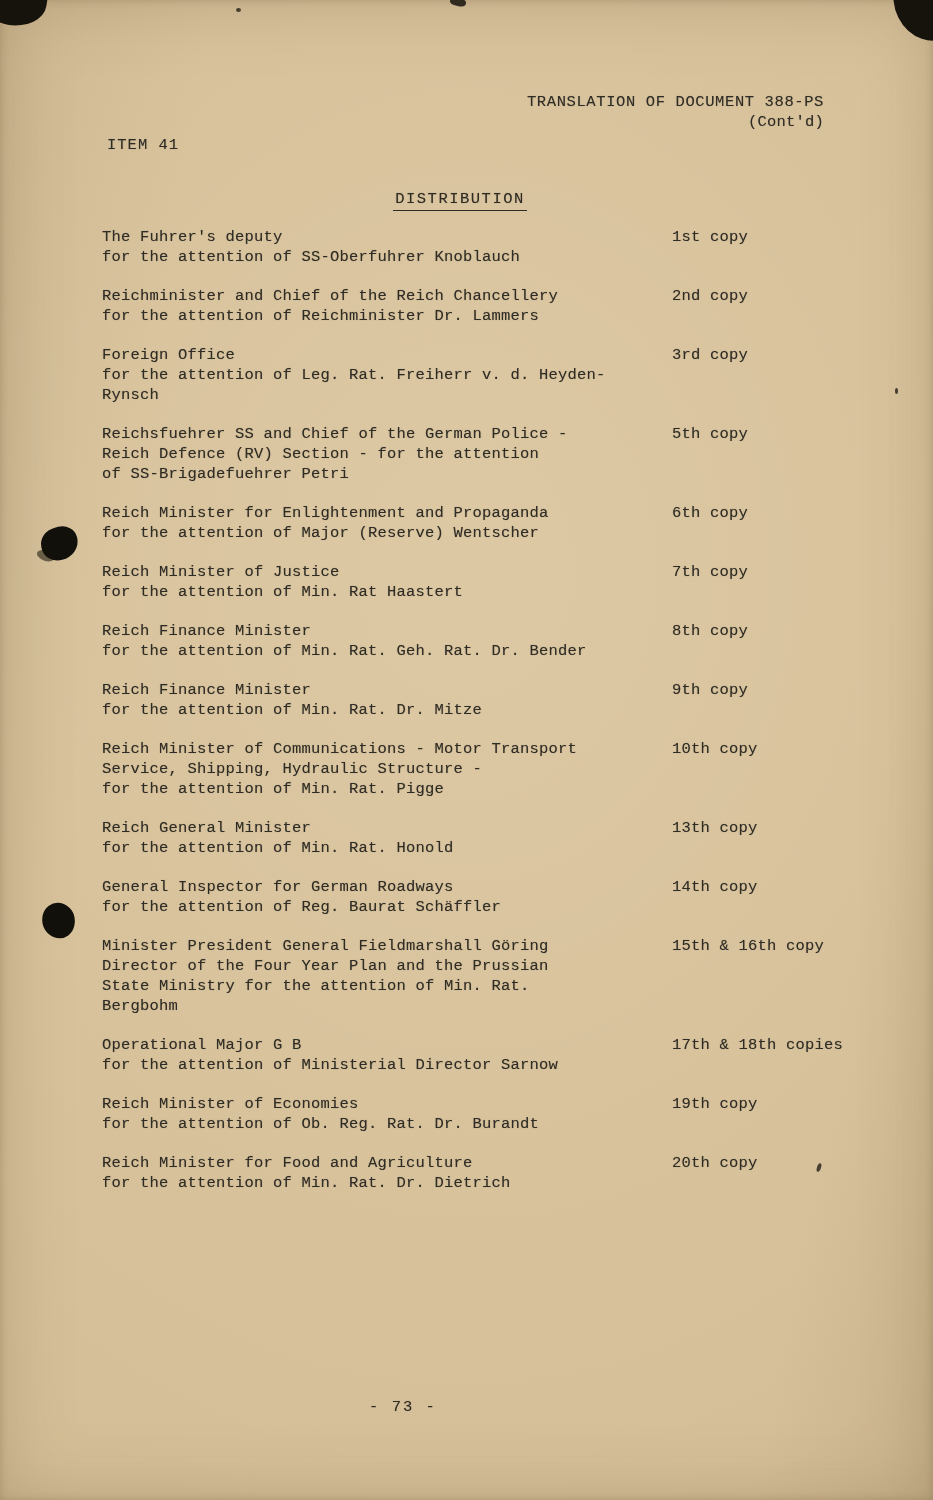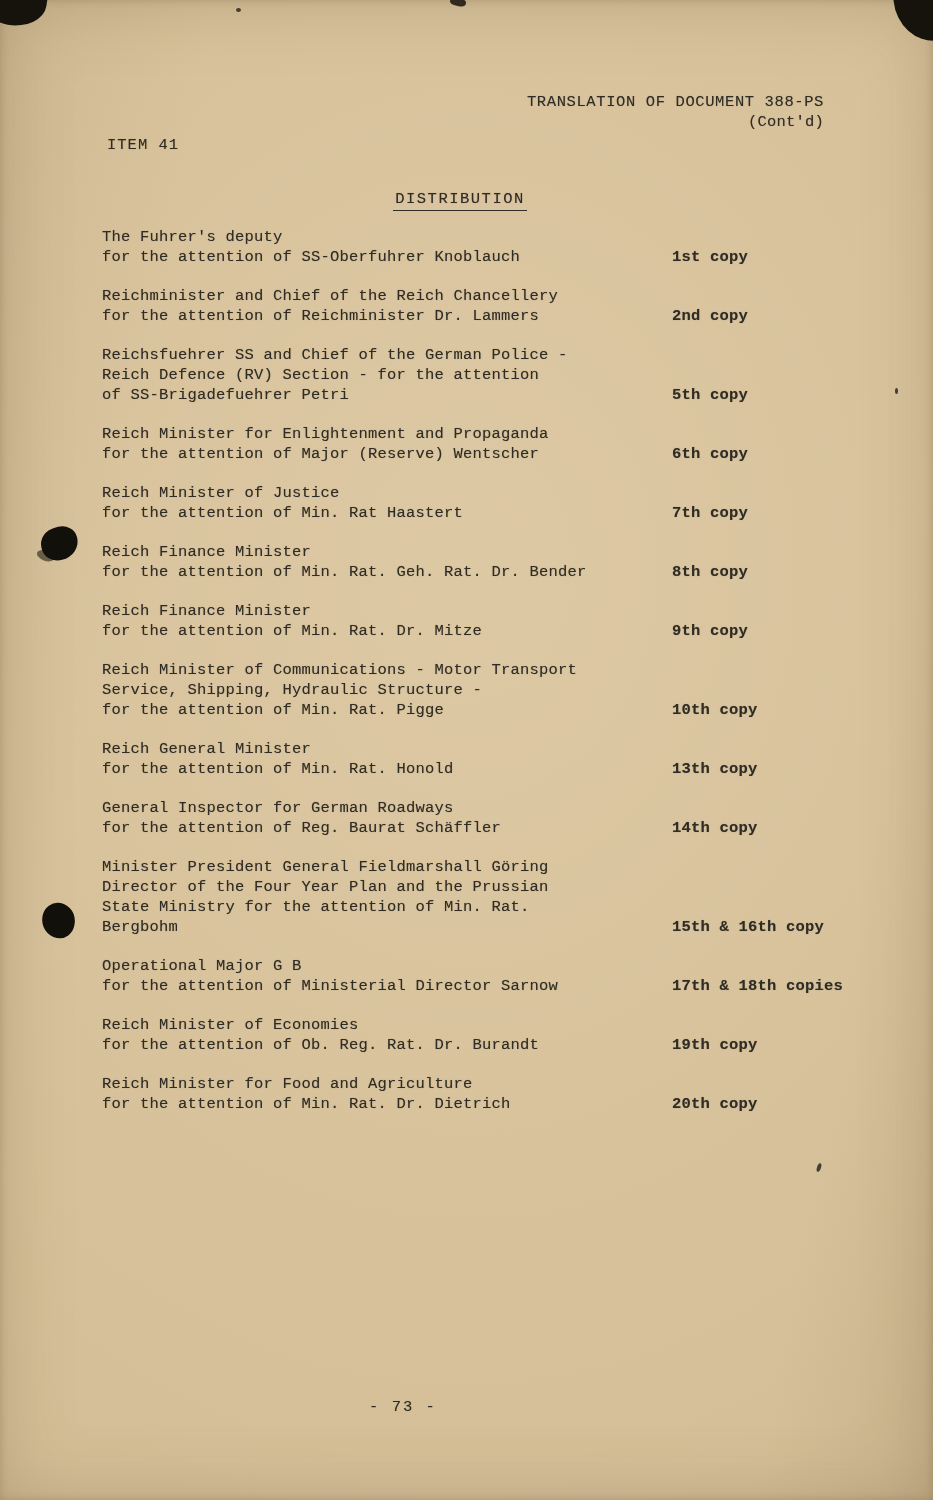--- a/index.html
+++ b/index.html
@@ -56,27 +56,27 @@
     position:absolute;top:189px;left:0;width:920px;text-align:center;
   }
   .doc-title span{
     display:inline-block;border-bottom:1.5px solid var(--ink);
     padding:0 2px 1px 2px;letter-spacing:1.5px;
   }
 
   
   .entries{position:absolute;top:227px;left:102px;width:790px;}
   .entry{
-    display:flex;align-items:flex-end;margin-bottom:19px;
+    display:flex;margin-bottom:19px;
   }
   .entry-text{
     width:570px;flex:0 0 570px;
     white-space:pre-line;
   }
-  .entry-copy{white-space:nowrap;font-weight:bold;}
+  .entry-copy{white-space:nowrap;}
 
   .page-number{
     position:absolute;top:1397px;left:0;width:806px;text-align:center;
     letter-spacing:2px;
   }
 </style>
 </head>
 <body>
 
 <div class="page">
@@ -108,20 +108,26 @@
 for the attention of SS-Oberfuhrer Knoblauch</div>
         <div class="entry-copy">1st copy</div>
       </div>
 
       <div class="entry">
         <div class="entry-text">Reichminister and Chief of the Reich Chancellery
 for the attention of Reichminister Dr. Lammers</div>
         <div class="entry-copy">2nd copy</div>
       </div>
 
+      <div class="entry">
+        <div class="entry-text">Foreign Office
+for the attention of Leg. Rat. Freiherr v. d. Heyden-
+Rynsch</div>
+        <div class="entry-copy">3rd copy</div>
+      </div>
 
 
       <div class="entry">
         <div class="entry-text">Reichsfuehrer SS and Chief of the German Police -
 Reich Defence (RV) Section - for the attention
 of SS-Brigadefuehrer Petri</div>
         <div class="entry-copy">5th copy</div>
       </div>
 
       <div class="entry">

